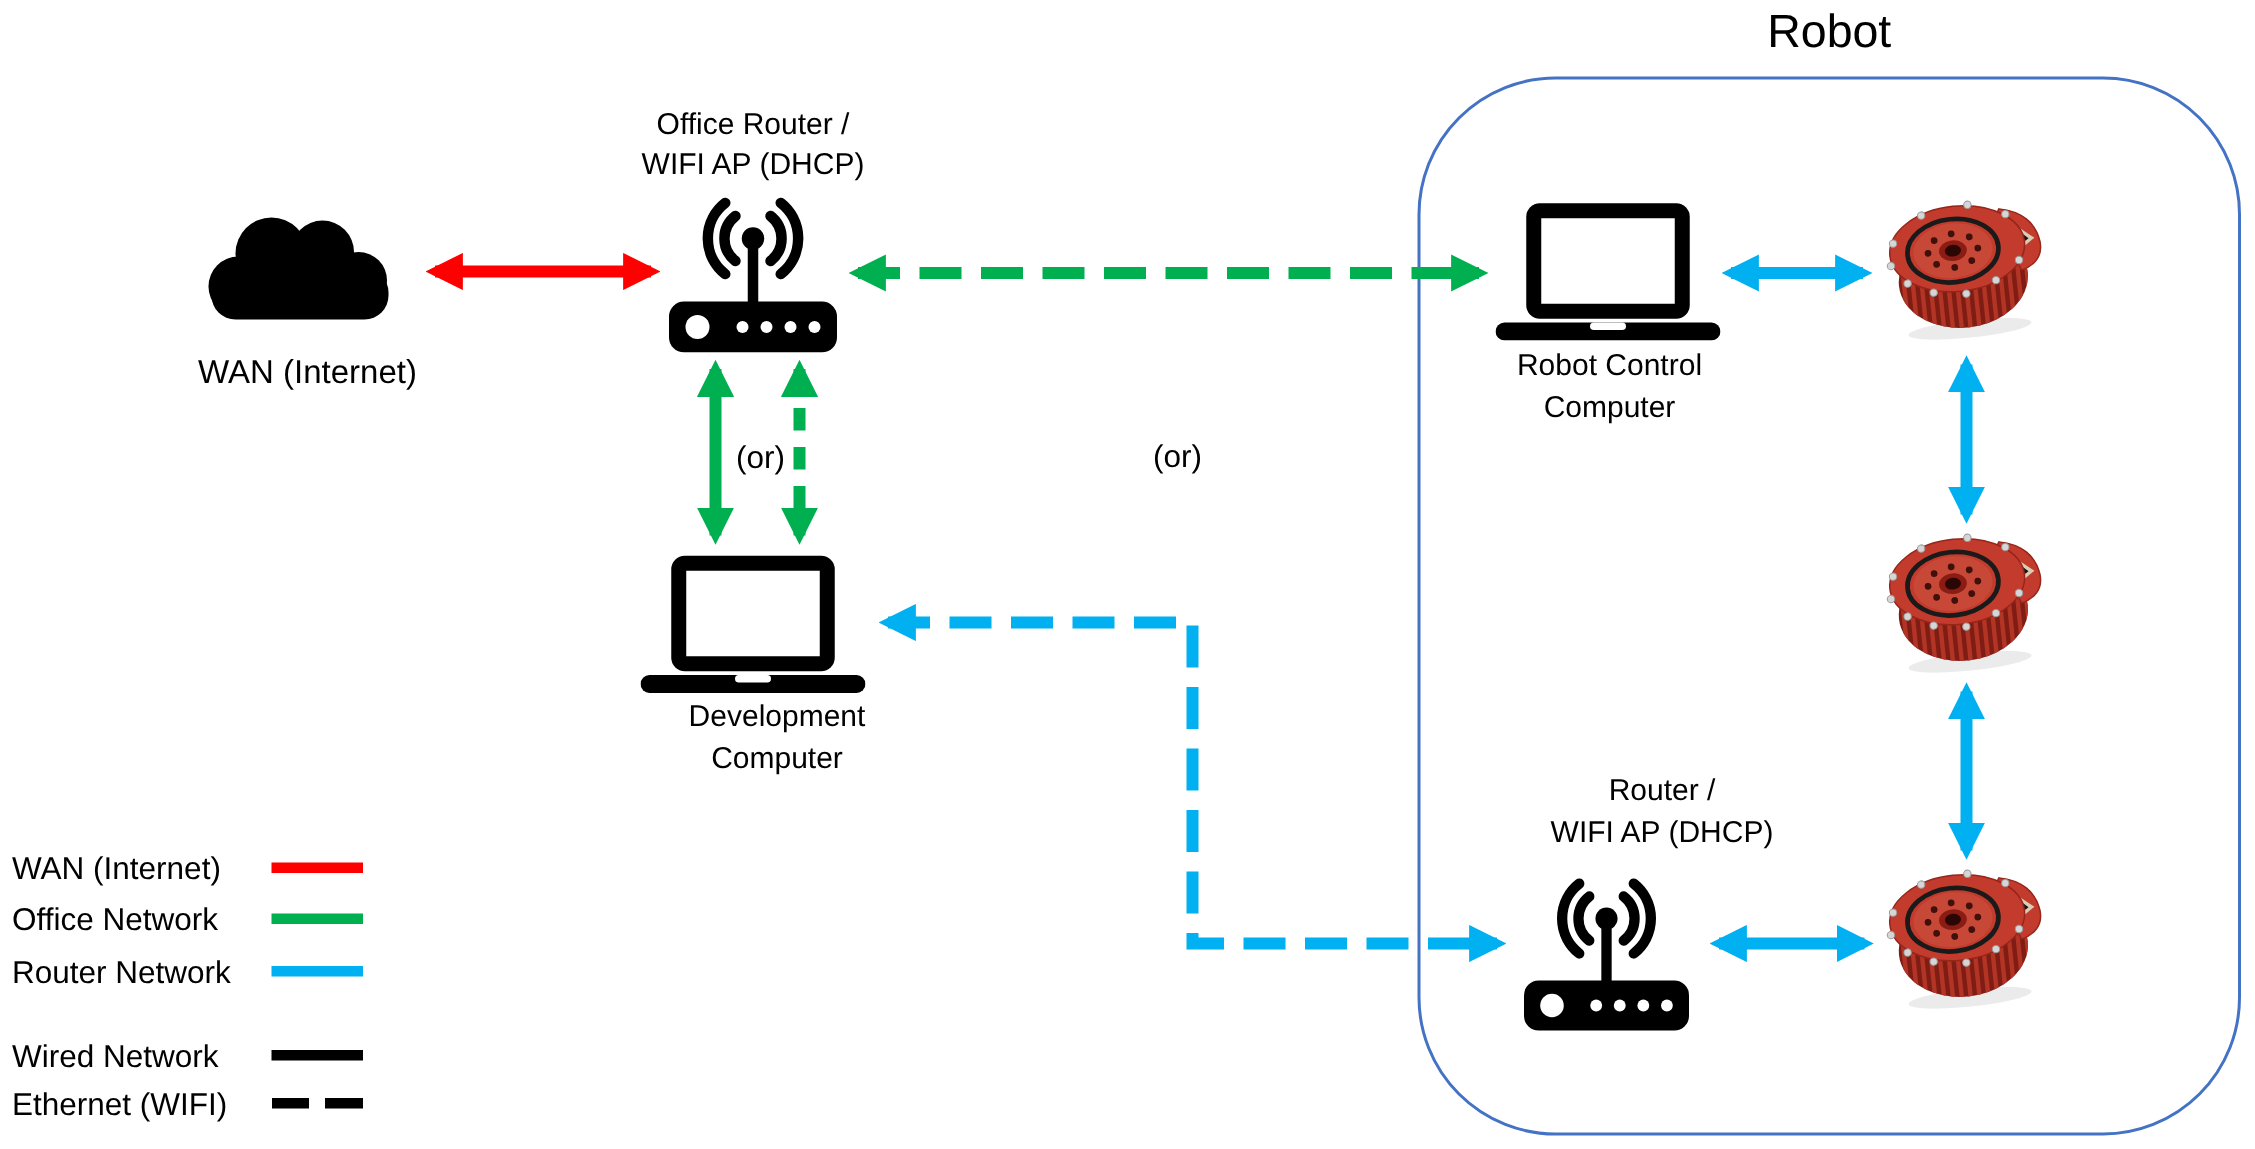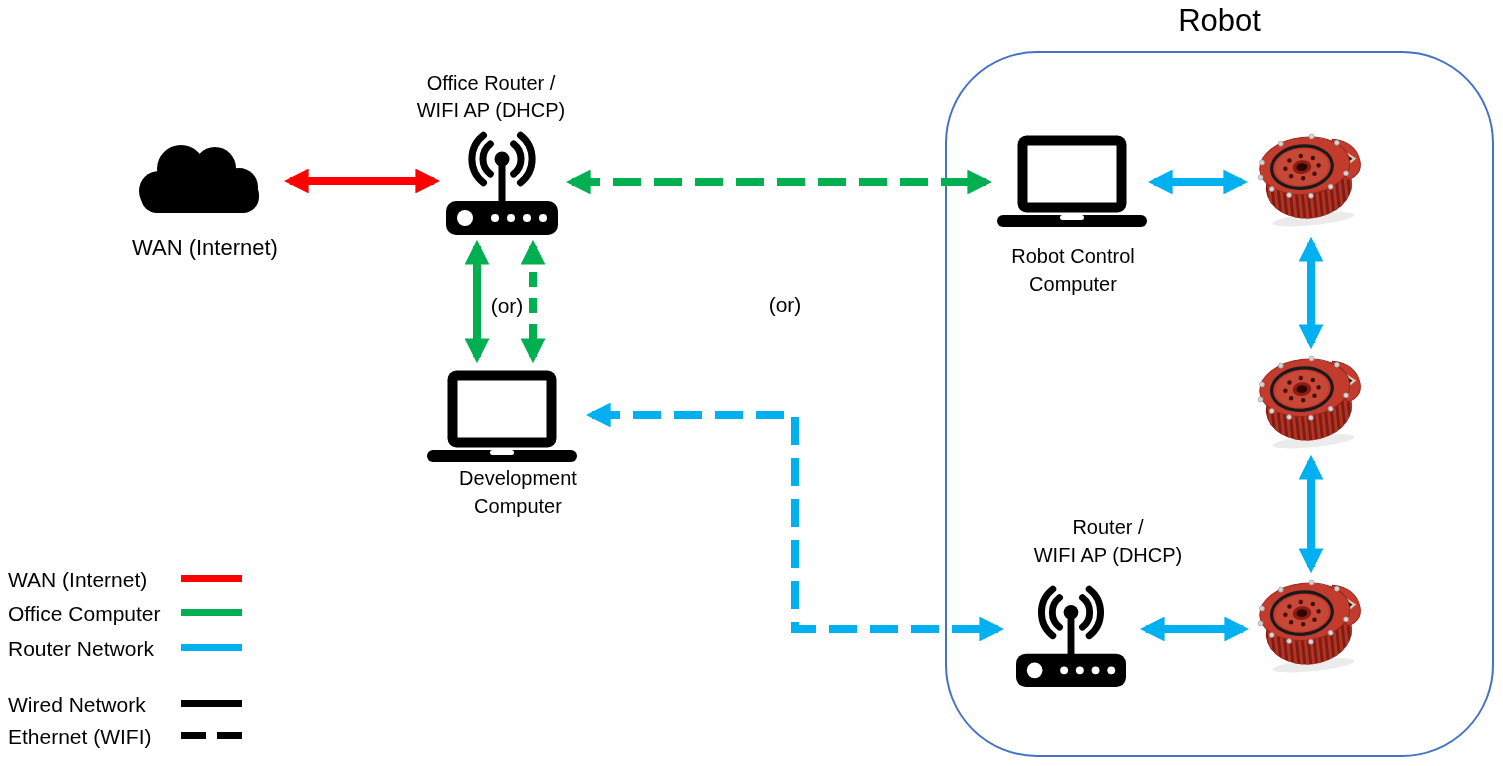--- a/index.html
+++ b/index.html
@@ -170,26 +170,26 @@
     </svg>
   <svg class="icon-svg" style="left:1252px; top:349px" width="118" height="102" viewBox="0 0 120 104">
       <use href="#actuator-def"></use>
     </svg>
   <svg class="icon-svg" style="left:1252px; top:573px" width="118" height="102" viewBox="0 0 120 104">
       <use href="#actuator-def"></use>
     </svg>
 
   <div class="lbl" style="left:105px; top:234px; width:200px; font-size:22px">WAN (Internet)</div>
 
-  <div class="lbl" style="left:391px; top:70px; width:200px">
+  <div class="lbl" style="left:402px; top:70px; width:200px">
     <span class="line">Office Router /</span>
     <span class="line">WIFI AP (DHCP)</span>
   </div>
 
-  <div class="lbl" style="left:973px; top:242px; width:200px; line-height:28px">
+  <div class="lbl" style="left:973px; top:230px; width:200px; line-height:28px">
     <span class="line">Robot Control</span>
     <span class="line">Computer</span>
   </div>
 
   <div class="lbl" style="left:418px; top:464px; width:200px; line-height:28px">
     <span class="line">Development</span>
     <span class="line">Computer</span>
   </div>
 
   <div class="lbl" style="left:1008px; top:513px; width:200px; line-height:28px">
@@ -199,21 +199,21 @@
 
   <div class="lbl" style="left:467px; top:292px; width:80px; font-size:21px">(or)</div>
   <div class="lbl" style="left:745px; top:291px; width:80px; font-size:21px">(or)</div>
 
   <div class="legend">
     <div class="lrow" style="top:2px">
       <span class="ltext">WAN (Internet)</span>
       <span class="lswatch" style="background: rgb(255, 0, 0);"></span>
     </div>
     <div class="lrow" style="top:36px">
-      <span class="ltext">Office Computer</span>
+      <span class="ltext">Office Network</span>
       <span class="lswatch" style="background: rgb(0, 176, 80);"></span>
     </div>
     <div class="lrow" style="top:71px">
       <span class="ltext">Router Network</span>
       <span class="lswatch" style="background: rgb(0, 176, 240);"></span>
     </div>
     <div class="lrow" style="top:127px">
       <span class="ltext">Wired Network</span>
       <span class="lswatch" style="background: rgb(0, 0, 0);"></span>
     </div>

